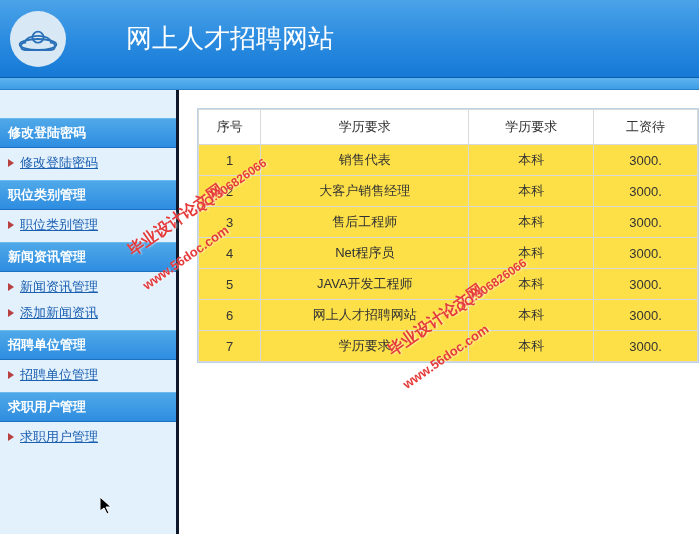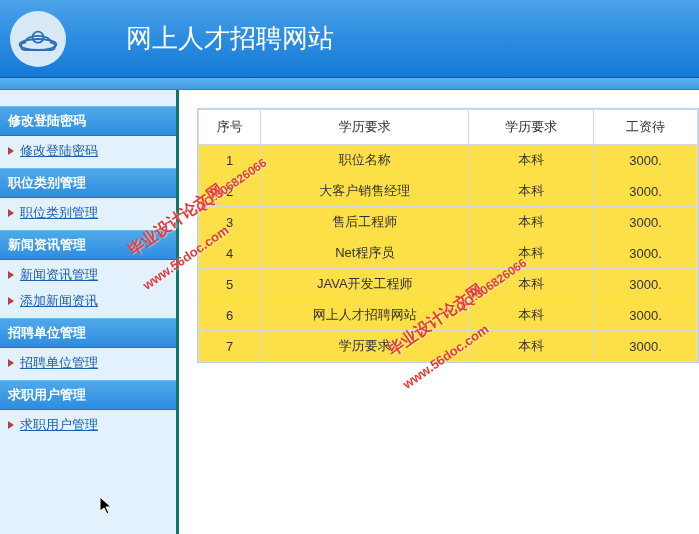--- a/index.html
+++ b/index.html
@@ -49,22 +49,22 @@
       background: linear-gradient(to bottom, #5fb3ef 0%, #3d9de5 100%);
       border-bottom: 1px solid #2a7fc9;
     }
     .body-wrap {
       display: flex;
       height: calc(100% - 90px);
     }
     .sidebar {
       width: 179px;
       background: #e3f1fd;
-      border-right: 3px solid #0f766e;
-      padding-top: 16px;
+      border-right: 3px solid #0f172a;
+      padding-top: 28px;
       overflow: hidden;
     }
     .nav-section {
       margin-bottom: 2px;
     }
     .nav-header {
       background: linear-gradient(to bottom, #4fa8e8 0%, #2e8de1 100%);
       color: #fff;
       font-size: 13px;
       font-weight: bold;
@@ -243,21 +243,21 @@
           <tr>
             <th class="col-seq">序号</th>
             <th class="col-name">学历要求</th>
             <th class="col-edu">学历要求</th>
             <th class="col-sal">工资待</th>
           </tr>
         </thead>
         <tbody id="table-body">
         <tr>
               <td>1</td>
-              <td>职位名称</td>
+              <td>销售代表</td>
               <td>本科</td>
               <td>3000.</td>
             </tr>
             <tr>
               <td>2</td>
               <td>大客户销售经理</td>
               <td>本科</td>
               <td>3000.</td>
             </tr>
             <tr>

